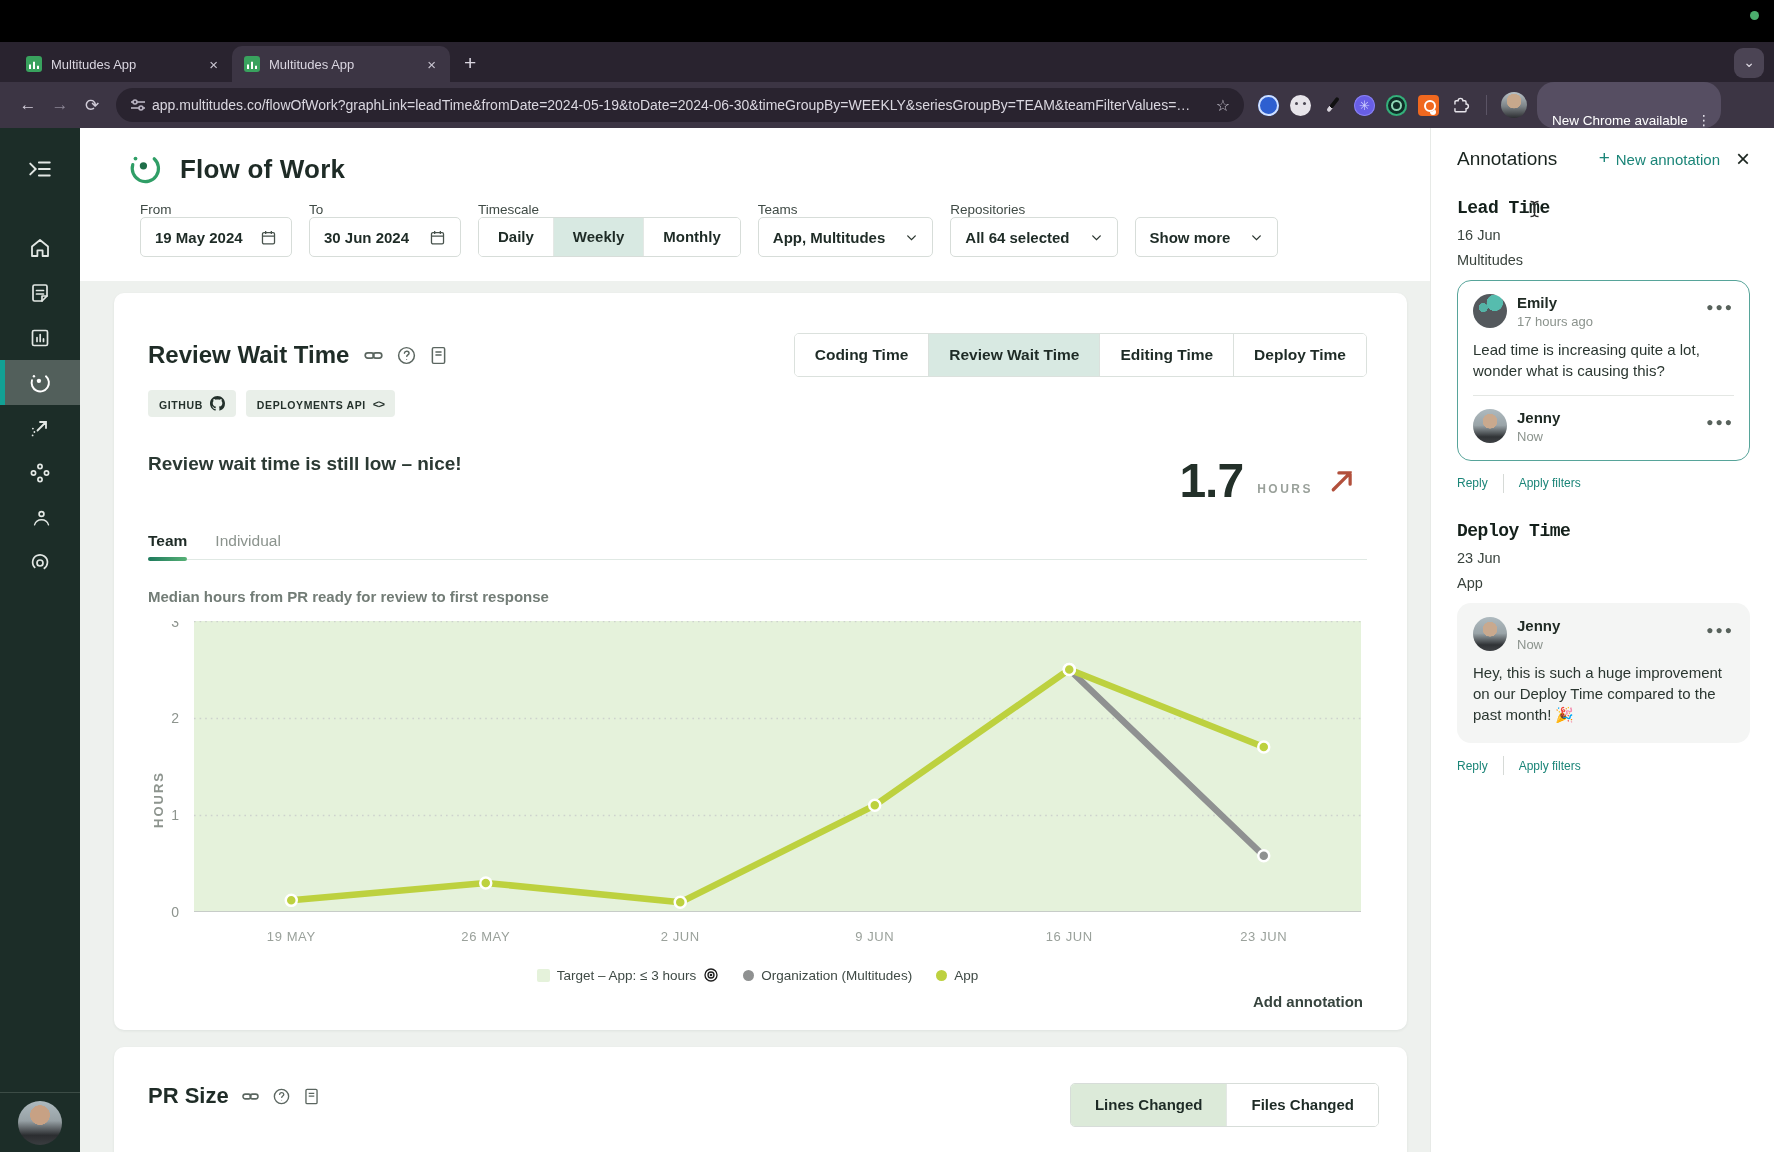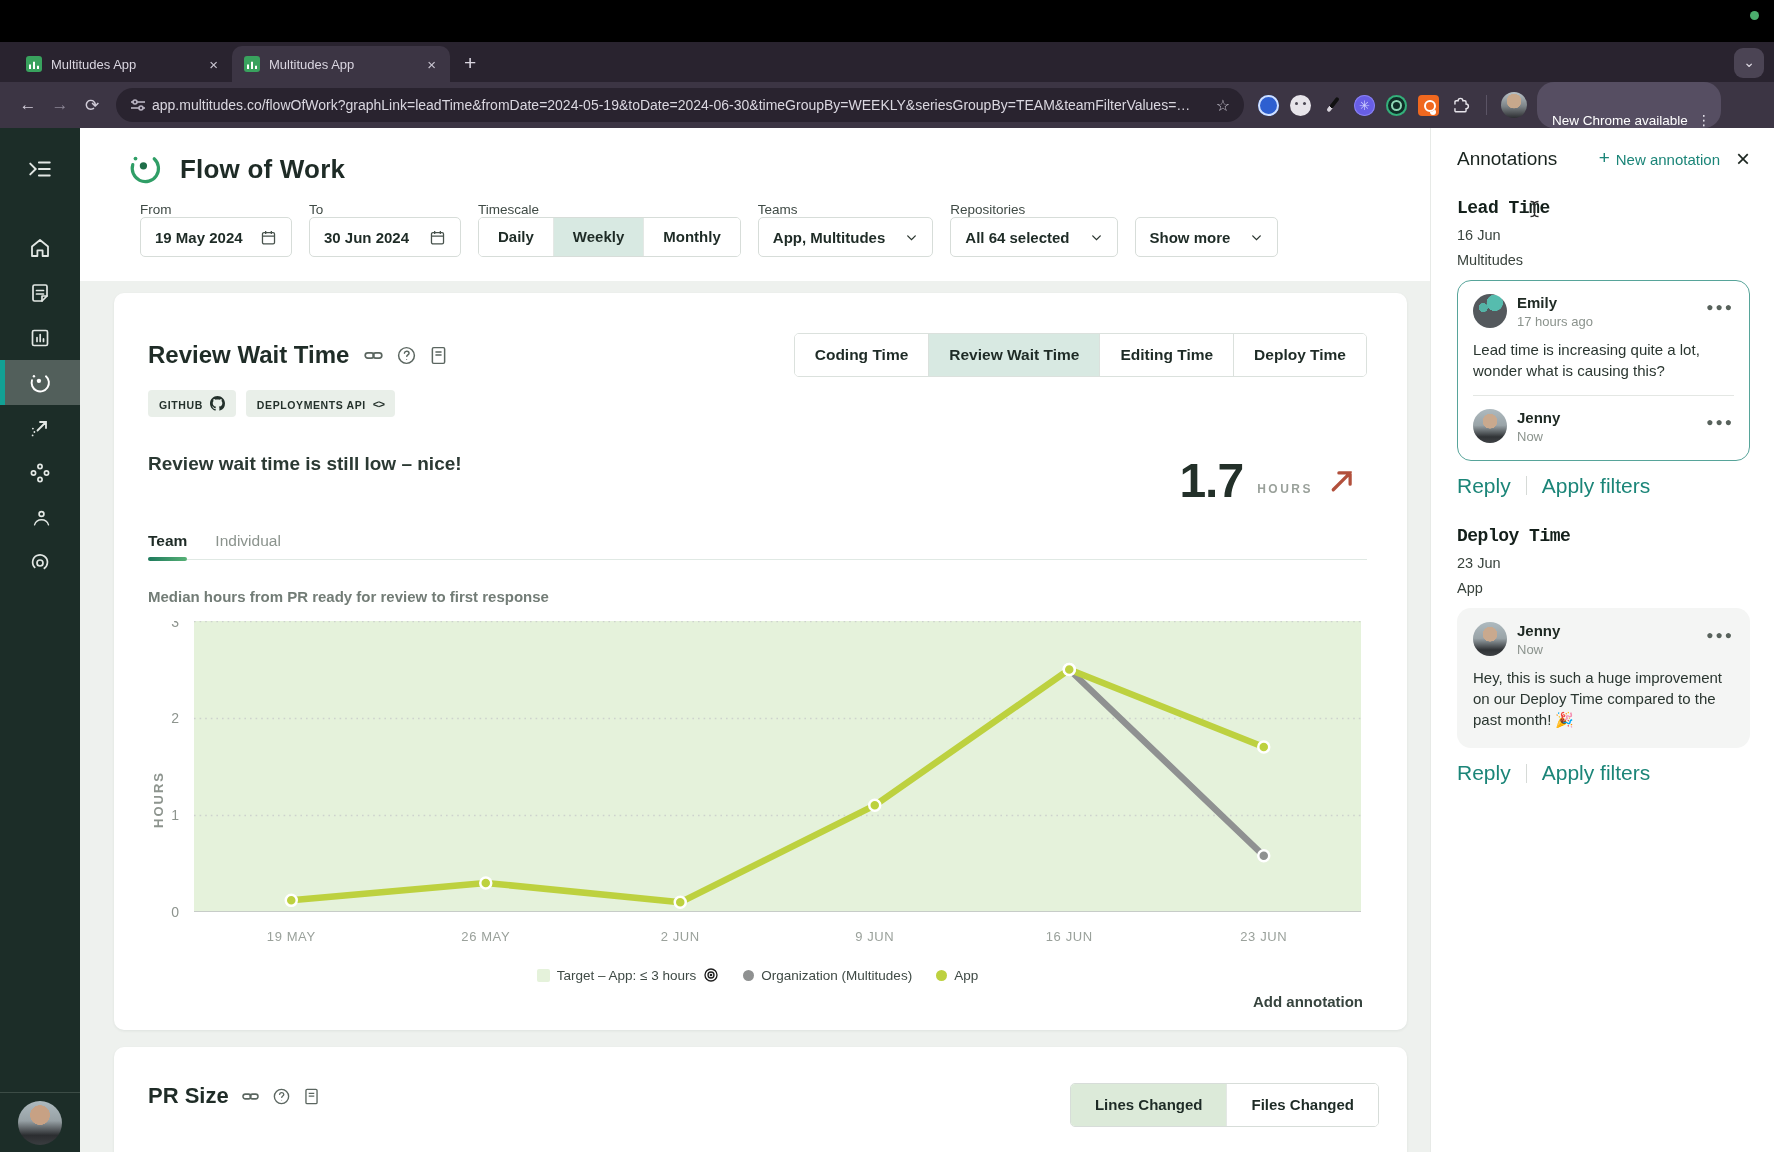--- a/index.html
+++ b/index.html
@@ -122,21 +122,21 @@
   .comment { }
   .comment + .comment { border-top:1px solid #e4e7e4; margin-top:13px; padding-top:13px; }
   .comment-head { display:flex; align-items:flex-start; gap:10px; }
   .avatar { width:34px; height:34px; border-radius:50%; flex:none; }
   .avatar-emily { background:radial-gradient(circle at 64% 26%, #56bcae 0 24%, transparent 25%), radial-gradient(circle at 30% 40%, #54b3a6 0 14%, transparent 15%), #54595d; }
   .avatar-jenny { background:radial-gradient(circle at 50% 36%, #c9a98e 0 26%, transparent 27%), linear-gradient(180deg,#aebabf 0%, #9aa4a8 48%, #303336 82%, #3f4245 100%); }
   .c-name { font-size:15px; font-weight:700; color:#202b25; }
   .c-time { font-size:13px; color:#8b938d; margin-top:3px; }
   .dots { margin-left:auto; color:#58625c; font-size:12px; letter-spacing:2px; padding-top:6px; }
   .c-text { font-size:15px; color:#2a3630; line-height:1.42; margin-top:10px; }
-  .actions { display:flex; align-items:center; gap:15px; margin-top:13px; color:#1b8578; font-size:21px; }
+  .actions { display:flex; align-items:center; gap:15px; margin-top:13px; color:#1b8578; font-size:12px; }
   .action-sep { width:1px; height:19px; background:#d6dad7; }
 
   svg.icon { display:block; }
 </style>
 </head>
 <body>
 
 <div class="screen">
 
   <div class="black-strip">

